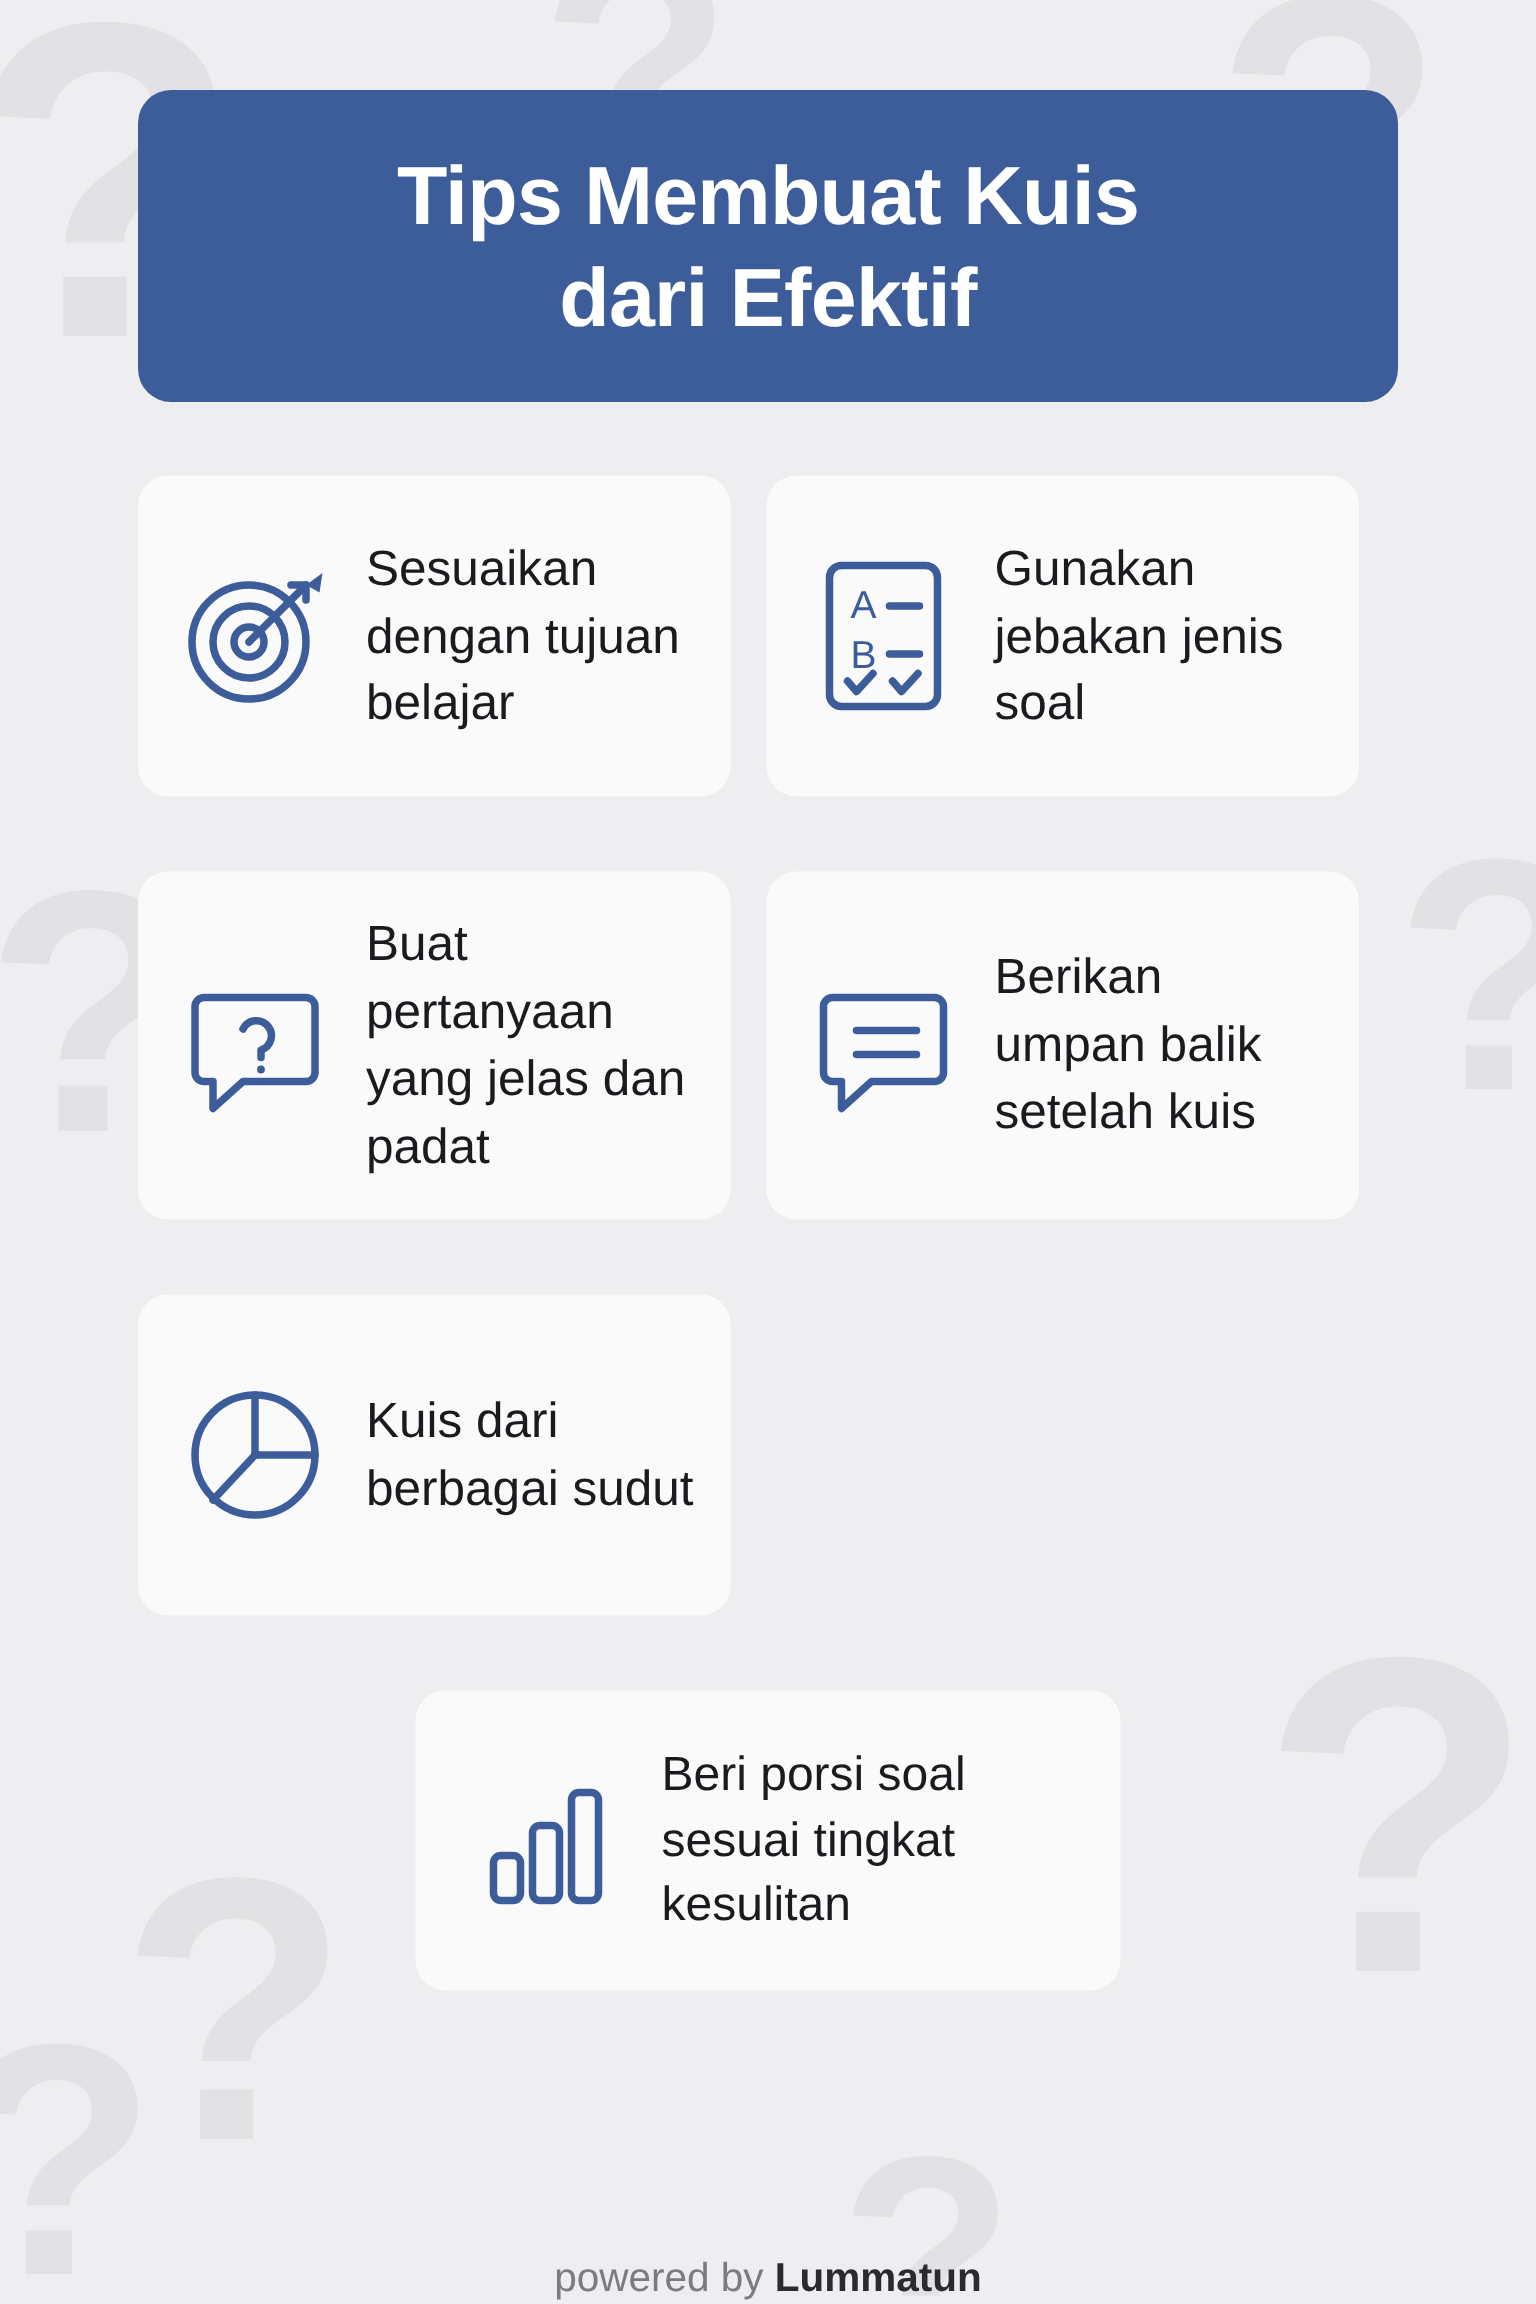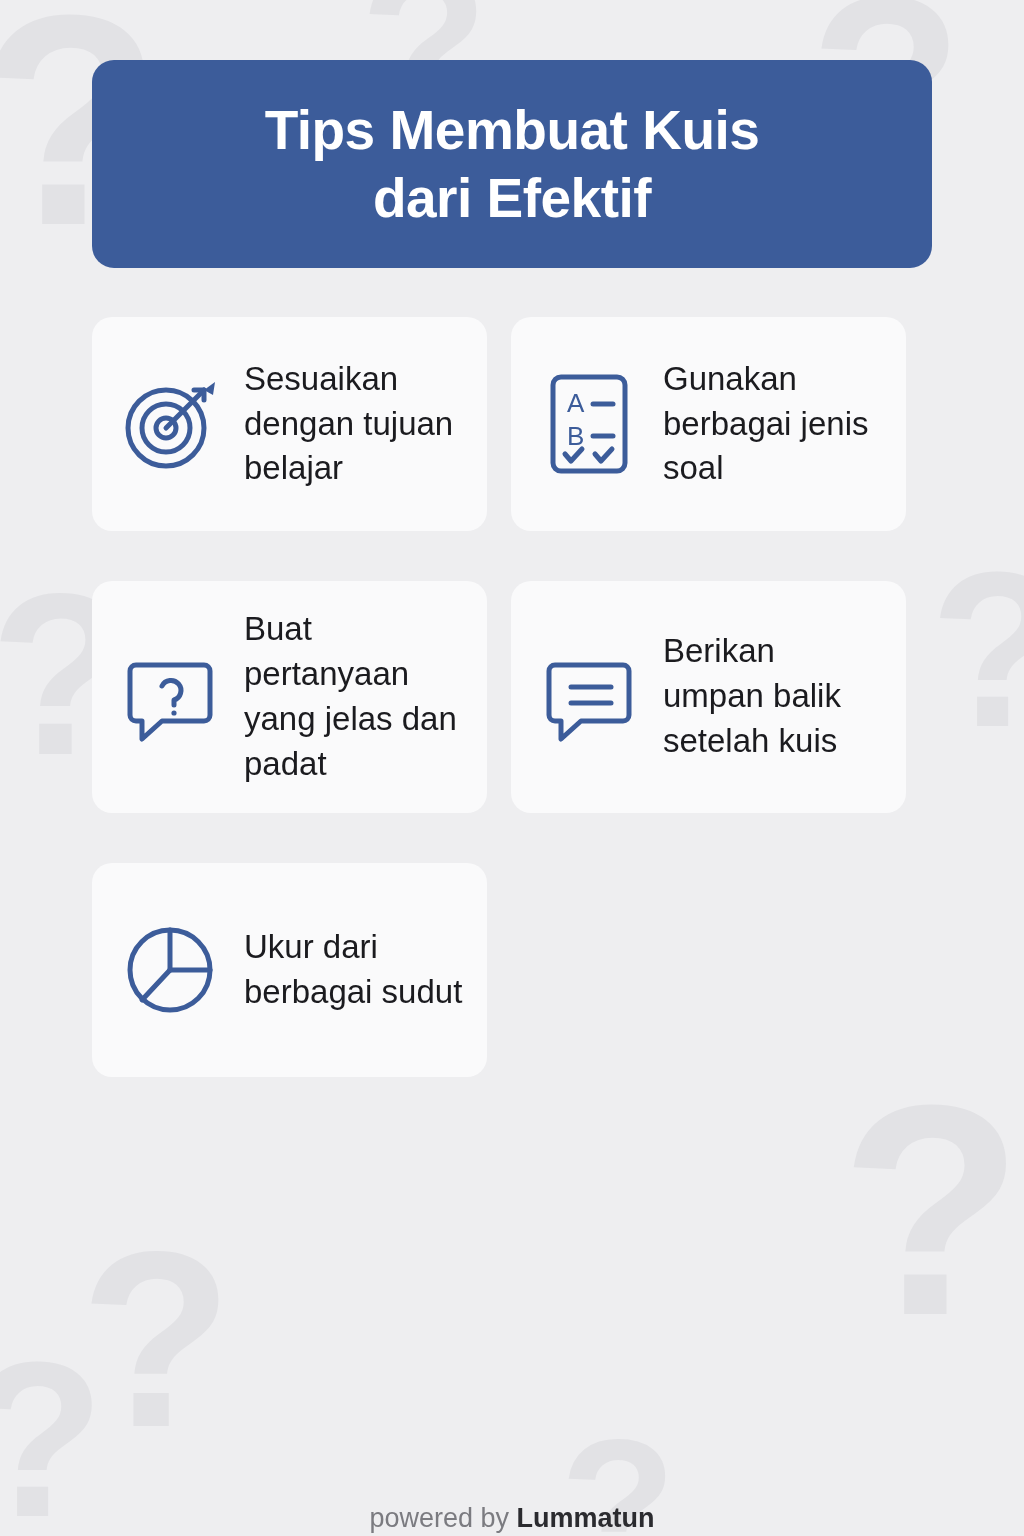--- a/index.html
+++ b/index.html
@@ -169,21 +169,21 @@
         <svg width="104" height="110" viewBox="0 0 104 110" fill="none" stroke="#3c5c9a" stroke-width="5" stroke-linecap="round" stroke-linejoin="round">
           <rect x="16" y="8" width="72" height="94" rx="8"></rect>
           <text x="30" y="43" font-family="Liberation Sans, sans-serif" font-size="26" fill="#3c5c9a" stroke="none">A</text>
           <text x="30" y="76" font-family="Liberation Sans, sans-serif" font-size="26" fill="#3c5c9a" stroke="none">B</text>
           <path d="M56 35 L76 35"></path>
           <path d="M56 67 L76 67"></path>
           <path d="M28 85 L34 92 L45 80"></path>
           <path d="M58 85 L64 92 L75 80"></path>
         </svg>
       </div>
-      <div class="card-text">Gunakan berbagai jenis soal</div>
+      <div class="card-text">Gunakan jebakan jenis soal</div>
     </div>
 
     <div class="card">
       <div class="card-icon">
         <svg width="104" height="104" viewBox="0 0 104 104" fill="none" stroke="#3c5c9a" stroke-width="5" stroke-linecap="round" stroke-linejoin="round">
           <path d="M18 20 h68 a6 6 0 0 1 6 6 v44 a6 6 0 0 1 -6 6 h-42 l-20 18 v-18 h-6 a6 6 0 0 1 -6 -6 v-44 a6 6 0 0 1 6 -6 z"></path>
           <path d="M44 41 a10 10 0 1 1 12 14 v5"></path>
           <circle cx="56" cy="68" r="2.6" fill="#3c5c9a" stroke="none"></circle>
         </svg>
       </div>
@@ -204,23 +204,33 @@
 
     <div class="card">
       <div class="card-icon">
         <svg width="104" height="104" viewBox="0 0 104 104" fill="none" stroke="#3c5c9a" stroke-width="5" stroke-linecap="round" stroke-linejoin="round">
           <circle cx="52" cy="52" r="40"></circle>
           <path d="M52 52 L52 12"></path>
           <path d="M52 52 L92 52"></path>
           <path d="M52 52 L24 82"></path>
         </svg>
       </div>
-      <div class="card-text">Ukur dari berbagai sudut</div>
-    </div>
-
+      <div class="card-text">Kuis dari berbagai sudut</div>
+    </div>
+
+    <div class="card wide-center">
+      <div class="card-icon">
+        <svg width="104" height="104" viewBox="0 0 104 104" fill="none" stroke="#3c5c9a" stroke-width="5" stroke-linecap="round" stroke-linejoin="round">
+          <rect x="18" y="62" width="18" height="30" rx="5"></rect>
+          <rect x="44" y="42" width="18" height="50" rx="5"></rect>
+          <rect x="70" y="20" width="18" height="72" rx="5"></rect>
+        </svg>
+      </div>
+      <div class="card-text">Beri porsi soal sesuai tingkat kesulitan</div>
+    </div>
 
   </div>
 
   <div class="footer">
     <span>powered by </span><span class="brand">Lummatun</span>
   </div>
 
 </div>
 
 </body></html>

